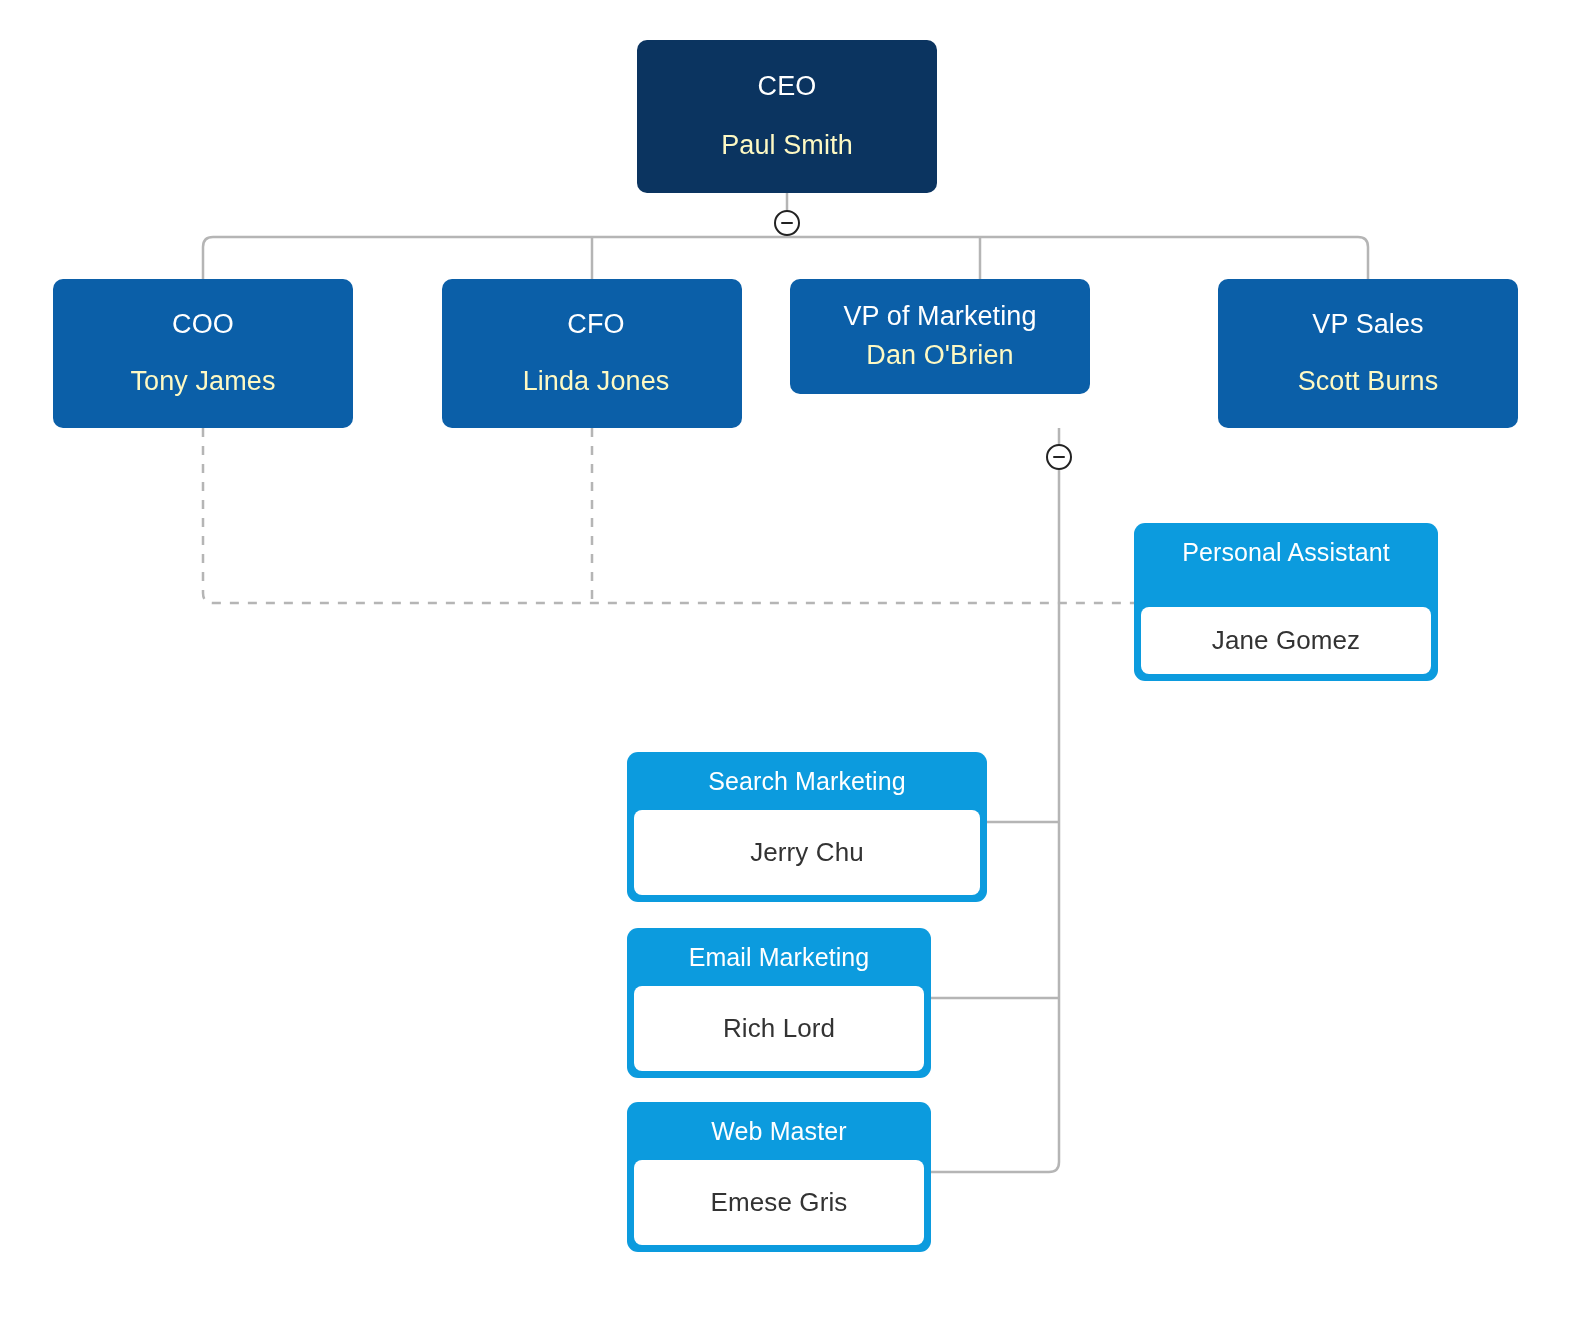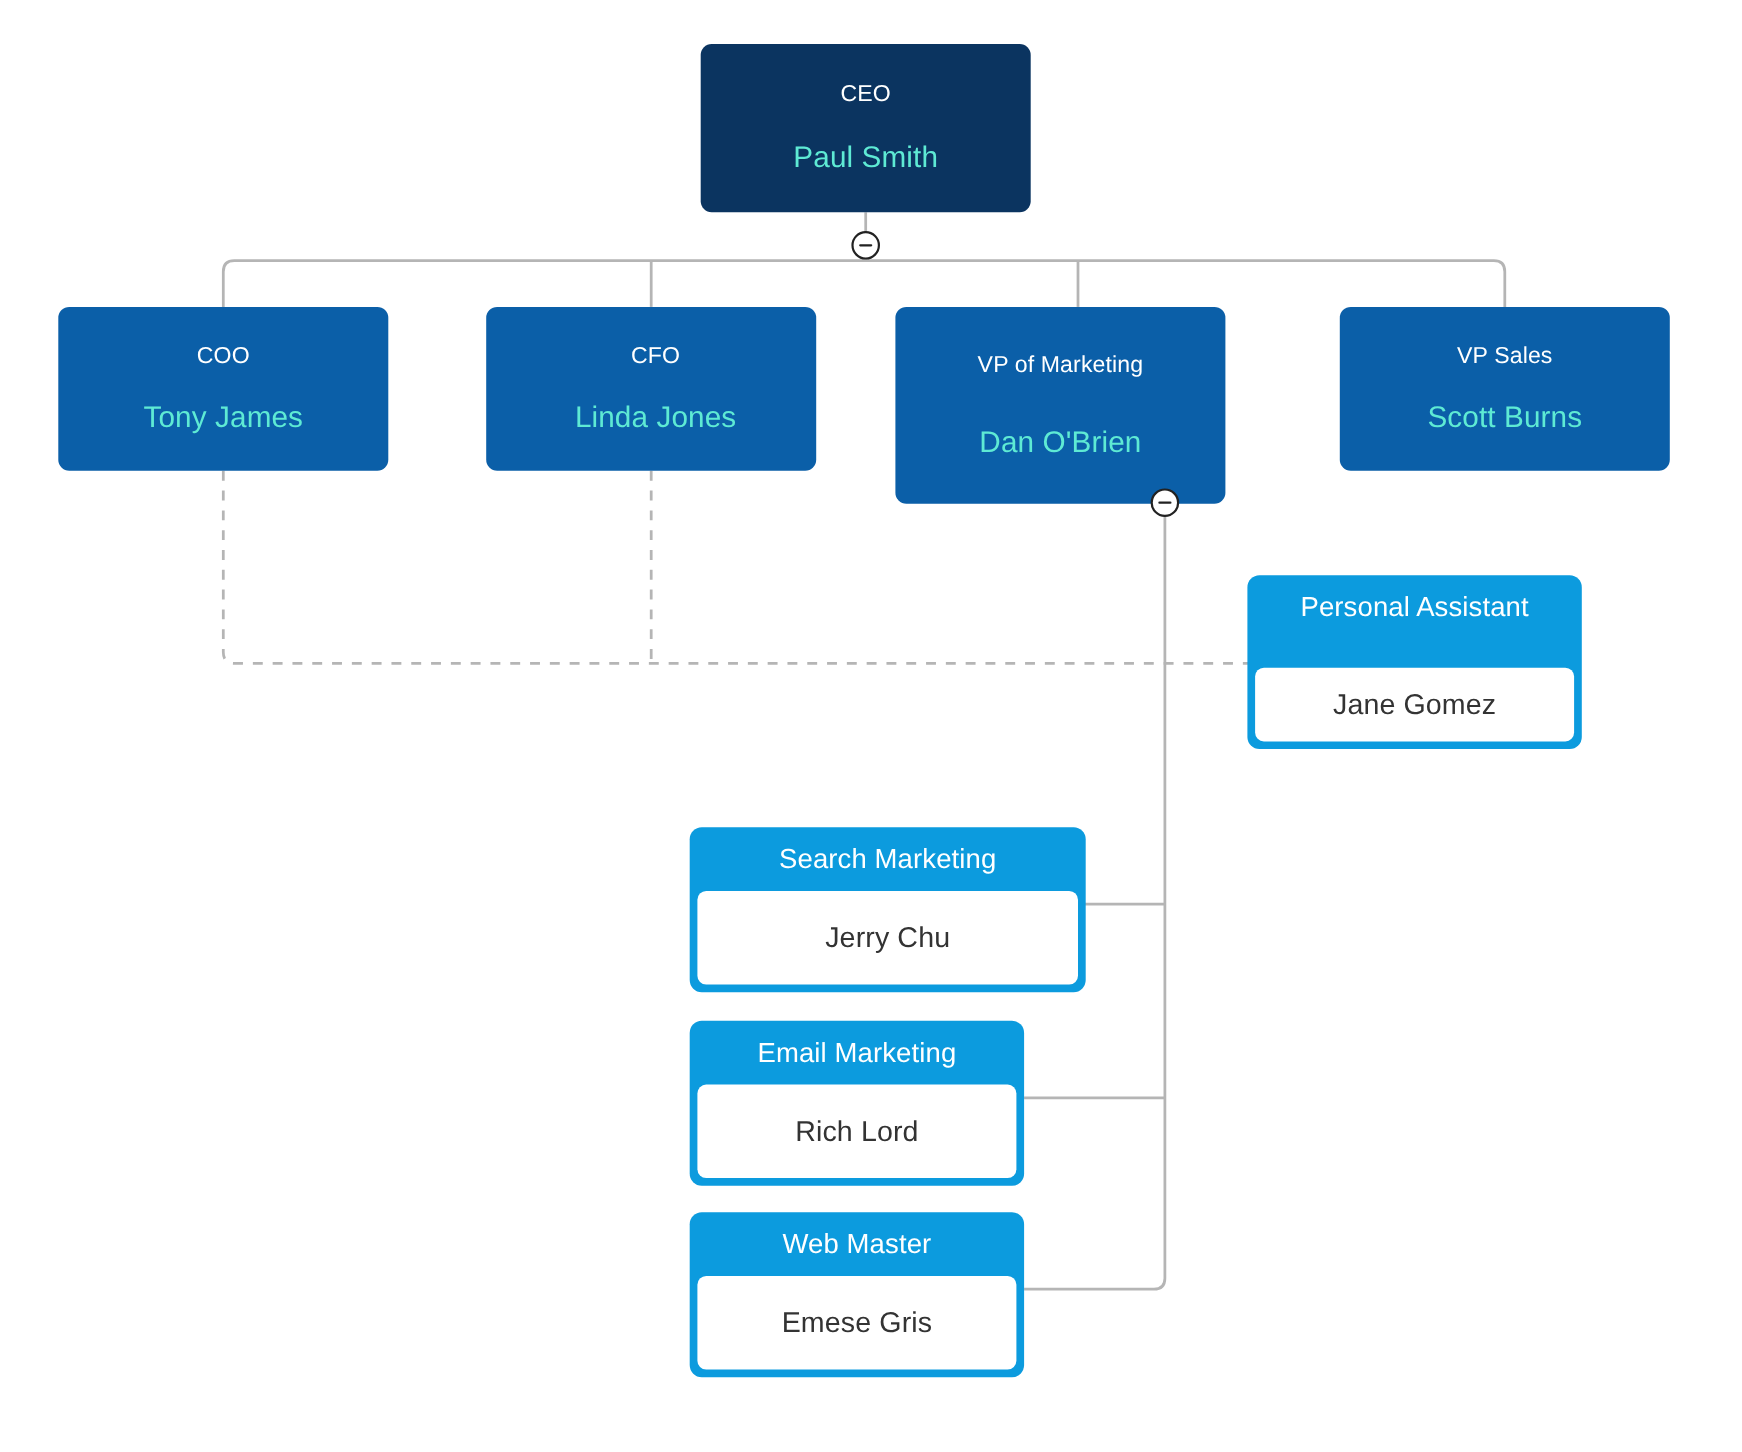--- a/index.html
+++ b/index.html
@@ -44,27 +44,27 @@
 
   
   .node.exec {
     align-items: center;
     justify-content: space-around;
     padding: 18px 10px;
     text-align: center;
   }
   .node.exec .node-title {
     color: #ffffff;
-    font-size: 21px;
+    font-size: 27px;
     line-height: 1.1;
     font-weight: normal;
     letter-spacing: 0.1px;
   }
   .node.exec .node-name {
-    color: #5eead4;
+    color: #fef9c3;
     font-size: 27px;
     line-height: 1.1;
     font-weight: normal;
     letter-spacing: 0.1px;
   }
 
   .node.ceo    { background: #0b3460; }
   .node.level2 { background: #0b5fa8; }
 
   
@@ -162,21 +162,21 @@
   <div class="node exec level2" style="left:53px; top:279px; width:300px; height:149px;">
     <div class="node-title">COO</div>
     <div class="node-name">Tony James</div>
   </div>
 
   <div class="node exec level2" style="left:442px; top:279px; width:300px; height:149px;padding-left:18px;">
     <div class="node-title">CFO</div>
     <div class="node-name">Linda Jones</div>
   </div>
 
-  <div class="node exec level2" style="left:814px; top:279px; width:300px; height:179px;text-align:right;">
+  <div class="node exec level2" style="left:790px; top:279px; width:300px; height:115px;text-align:right;">
     <div class="node-title">VP of Marketing</div>
     <div class="node-name">Dan O'Brien</div>
   </div>
 
   <div class="toggle" style="left:1046px; top:444px;">
     <span class="minus"></span>
   </div>
 
   <div class="node exec level2" style="left:1218px; top:279px; width:300px; height:149px;">
     <div class="node-title">VP Sales</div>

